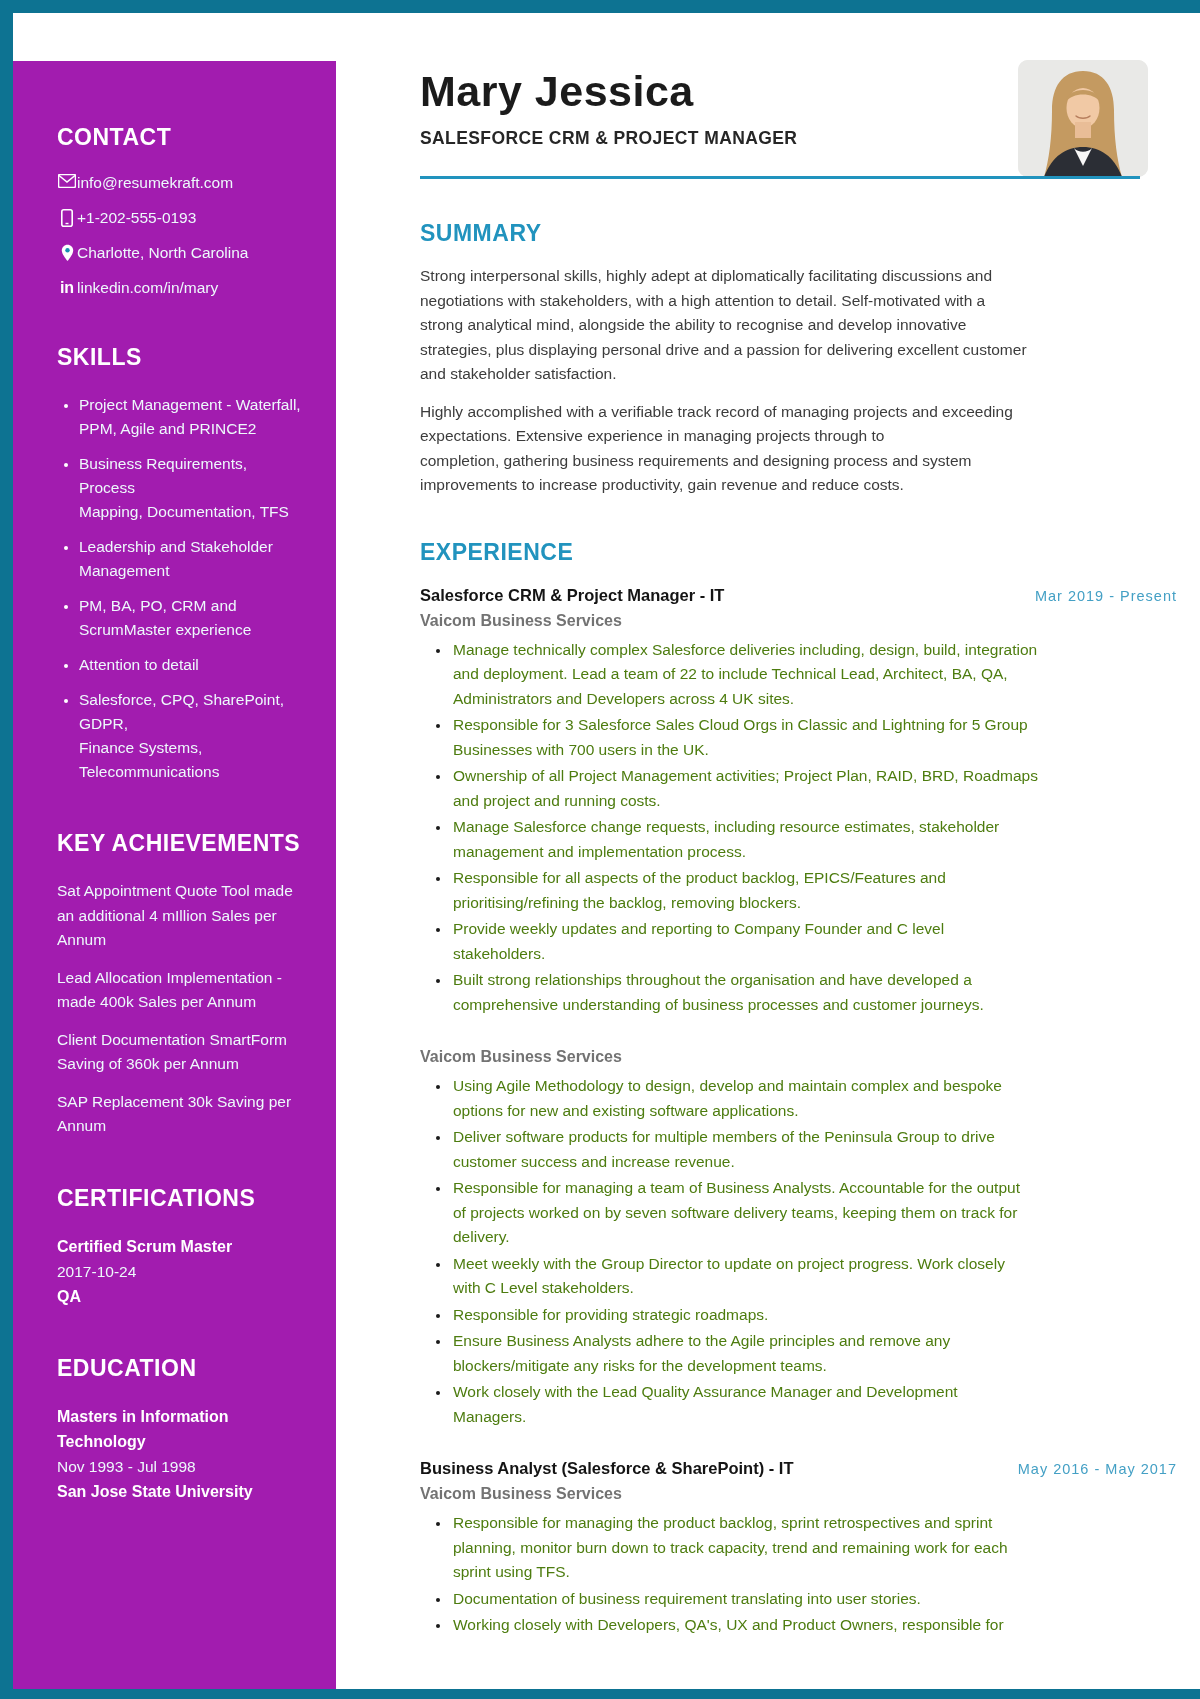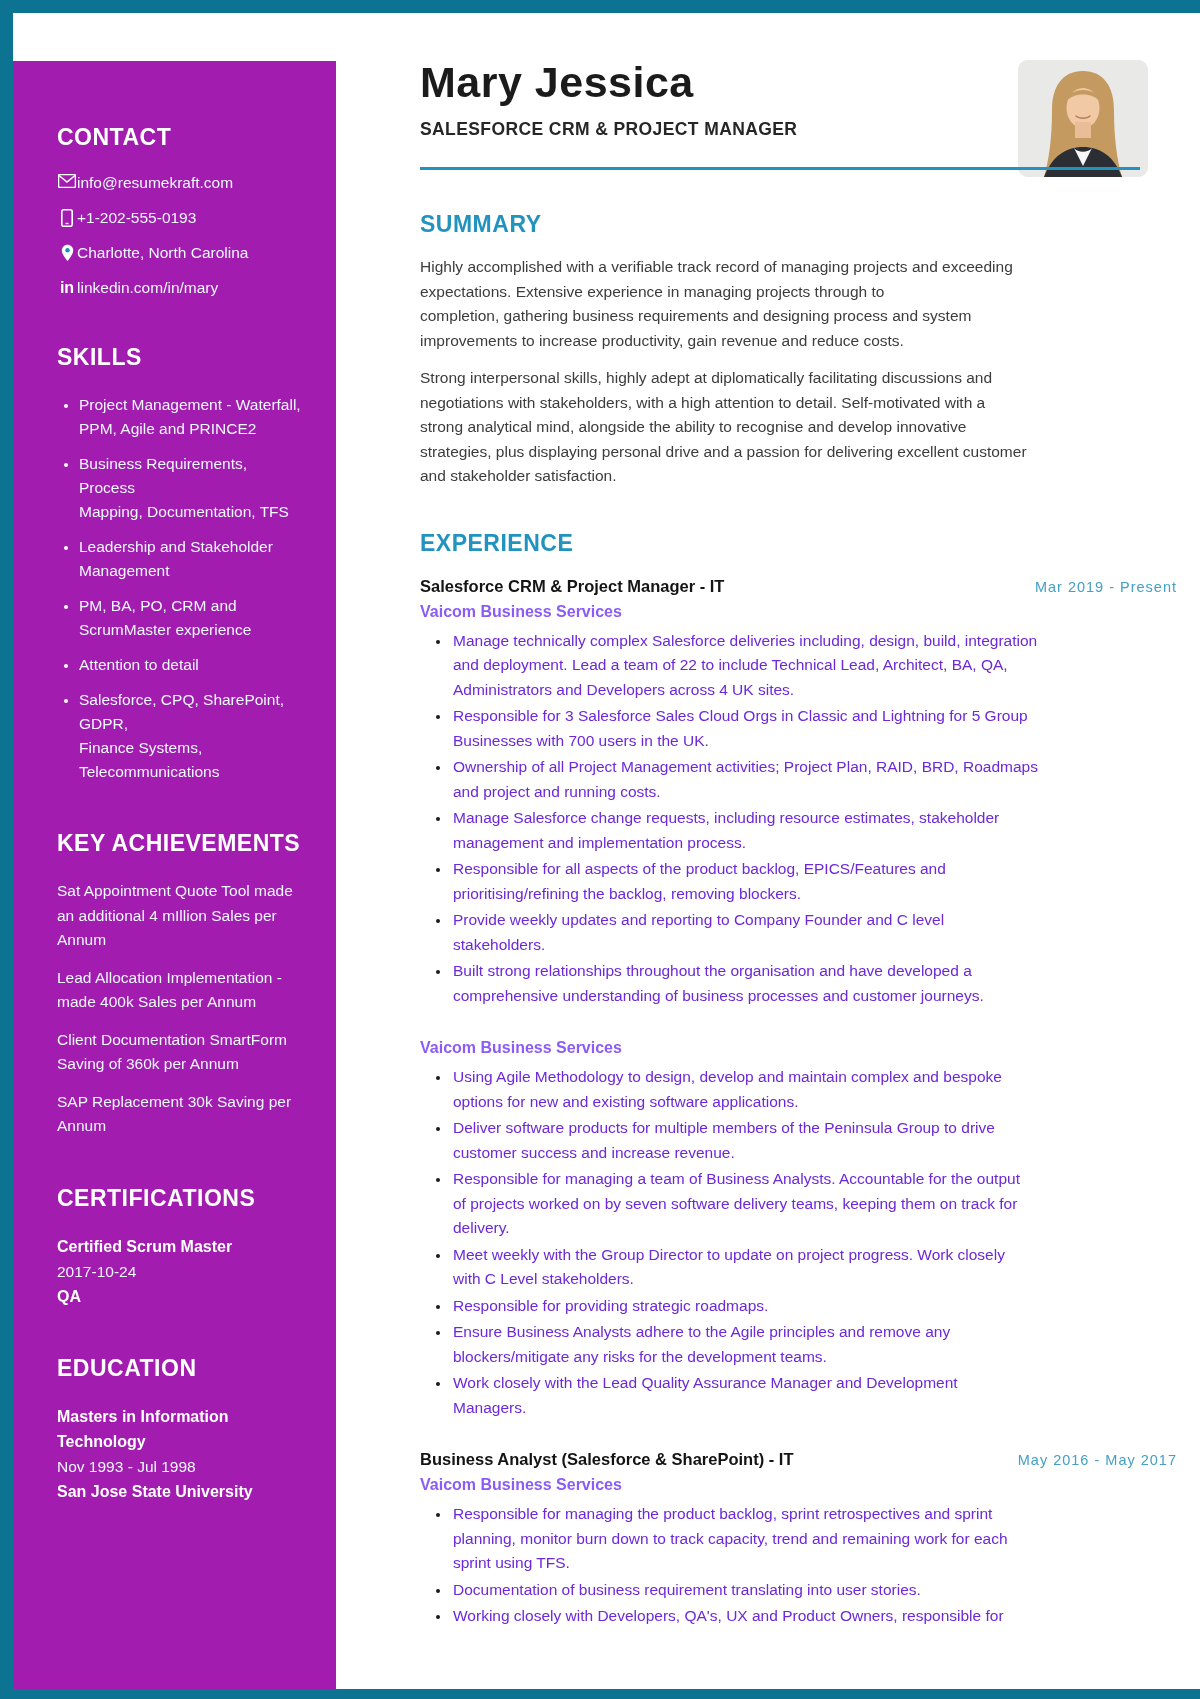--- a/index.html
+++ b/index.html
@@ -34,21 +34,21 @@
   }
   .skill-list li::marker{color:#ffffff;font-size:13px;}
   .ach{white-space:pre-line;font-size:15.5px;line-height:24.5px;margin:0 0 13px 0;}
   .cert{margin:0 0 24px 0;font-size:15.5px;line-height:25px;}
   .cert .bold{font-weight:bold;color:#ffffff;font-size:16px;}
   .edu{font-size:15.5px;line-height:25px;}
   .edu .bold{font-weight:bold;color:#ffffff;font-size:16px;}
 
   
   .main{
-    position:absolute;left:395px;top:13px;width:805px;height:1676px;
+    position:absolute;left:395px;top:22px;width:805px;height:1676px;
     box-sizing:border-box;padding:47px 23px 8px 25px;color:#3c3c3c;
   }
   .photo{
     position:absolute;left:1018px;top:60px;width:130px;height:117px;
     border-radius:10px;overflow:hidden;background:#e9e9e7;
   }
   .photo svg{display:block;}
   .name{
     font-size:43px;font-weight:bold;color:#1b1b1b;margin:0 0 14px 0;line-height:1.05;
     letter-spacing:0.5px;
@@ -57,25 +57,25 @@
   .rule{height:3px;background:#2193be;border:none;margin:0 37px 0 0;}
   .mhead{
     font-size:23px;font-weight:bold;color:#2193be;letter-spacing:0.5px;
     margin:41px 0 17px 0;
   }
   .para{white-space:pre-line;font-size:15.5px;line-height:24.5px;margin:0 0 13px 0;}
   .job{margin-bottom:27px;}
   .jobrow{display:flex;justify-content:space-between;align-items:baseline;}
   .jtitle{font-size:16.5px;font-weight:bold;color:#141414;line-height:25px;}
   .jdate{font-size:14.5px;color:#44a0c5;letter-spacing:1px;white-space:nowrap;}
-  .jcompany{font-size:16px;font-weight:bold;color:#8b5cf6;line-height:25px;margin-bottom:5px;}
+  .jcompany{font-size:16px;font-weight:bold;color:#737373;line-height:25px;margin-bottom:5px;}
   .blist{list-style:disc;margin:0;padding-left:31px;}
   .blist li{
     white-space:pre-line;font-size:15.5px;line-height:24.5px;margin-bottom:2px;
-    padding-left:2px;color:#6d28d9;
+    padding-left:2px;color:#4d7c0f;
   }
   .blist li::marker{color:#1b1b1b;font-size:13px;}
 </style>
 </head>
 <body>
 
 <div class="page">
   <div class="frame-top"></div>
   <div class="frame-left"></div>
 
@@ -181,29 +181,29 @@
       <path d="M58 56 C61 59 69 59 72 56" fill="none" stroke="#b77f5e" stroke-width="1.4" stroke-linecap="round"></path>
     </svg>
   </div>
 
   <main class="main">
     <h1 class="name">Mary Jessica</h1>
     <div class="ptitle">SALESFORCE CRM &amp; PROJECT MANAGER</div>
     <hr class="rule">
 
     <h2 class="mhead">SUMMARY</h2>
-    <p class="para">Highly accomplished with a verifiable track record of managing projects and exceeding
-expectations. Extensive experience in managing projects through to
-completion, gathering business requirements and designing process and system
-improvements to increase productivity, gain revenue and reduce costs.</p>
     <p class="para">Strong interpersonal skills, highly adept at diplomatically facilitating discussions and
 negotiations with stakeholders, with a high attention to detail. Self-motivated with a
 strong analytical mind, alongside the ability  to recognise and develop innovative
 strategies, plus displaying personal drive and a passion for delivering excellent customer
 and stakeholder satisfaction.</p>
+    <p class="para">Highly accomplished with a verifiable track record of managing projects and exceeding
+expectations. Extensive experience in managing projects through to
+completion, gathering business requirements and designing process and system
+improvements to increase productivity, gain revenue and reduce costs.</p>
 
     <h2 class="mhead">EXPERIENCE</h2>
 
     <div class="job">
       <div class="jobrow">
         <span class="jtitle">Salesforce CRM &amp; Project Manager - IT</span>
         <span class="jdate">Mar 2019 - Present</span>
       </div>
       <div class="jcompany">Vaicom Business Services</div>
       <ul class="blist">

